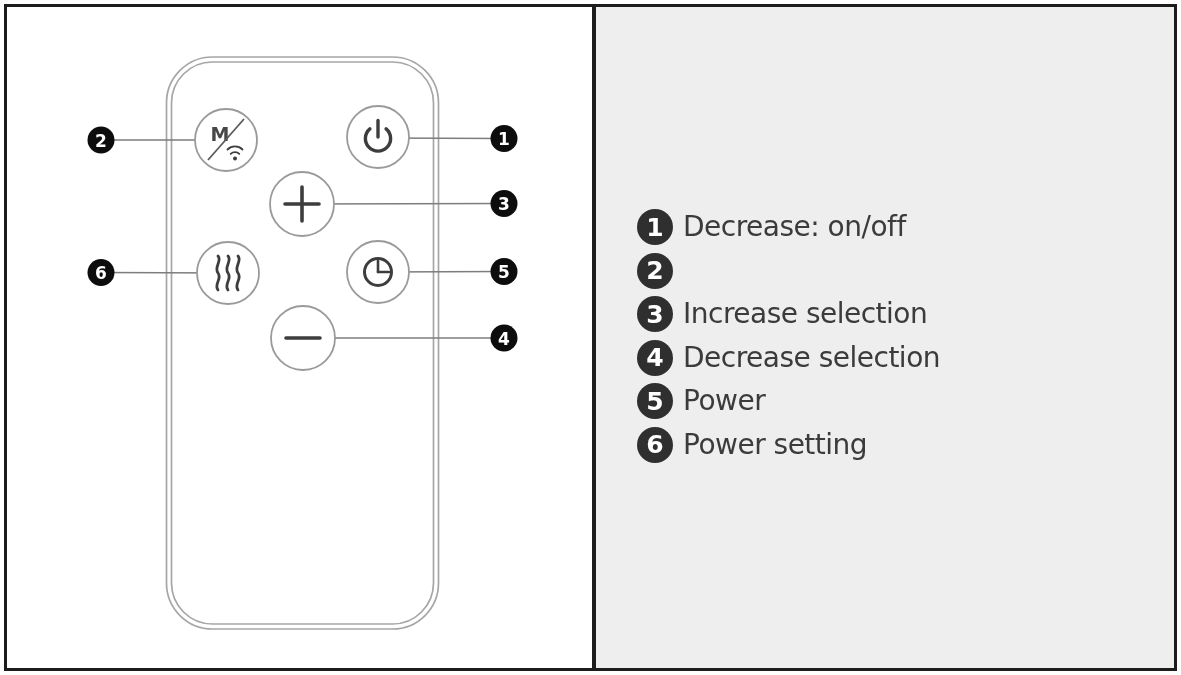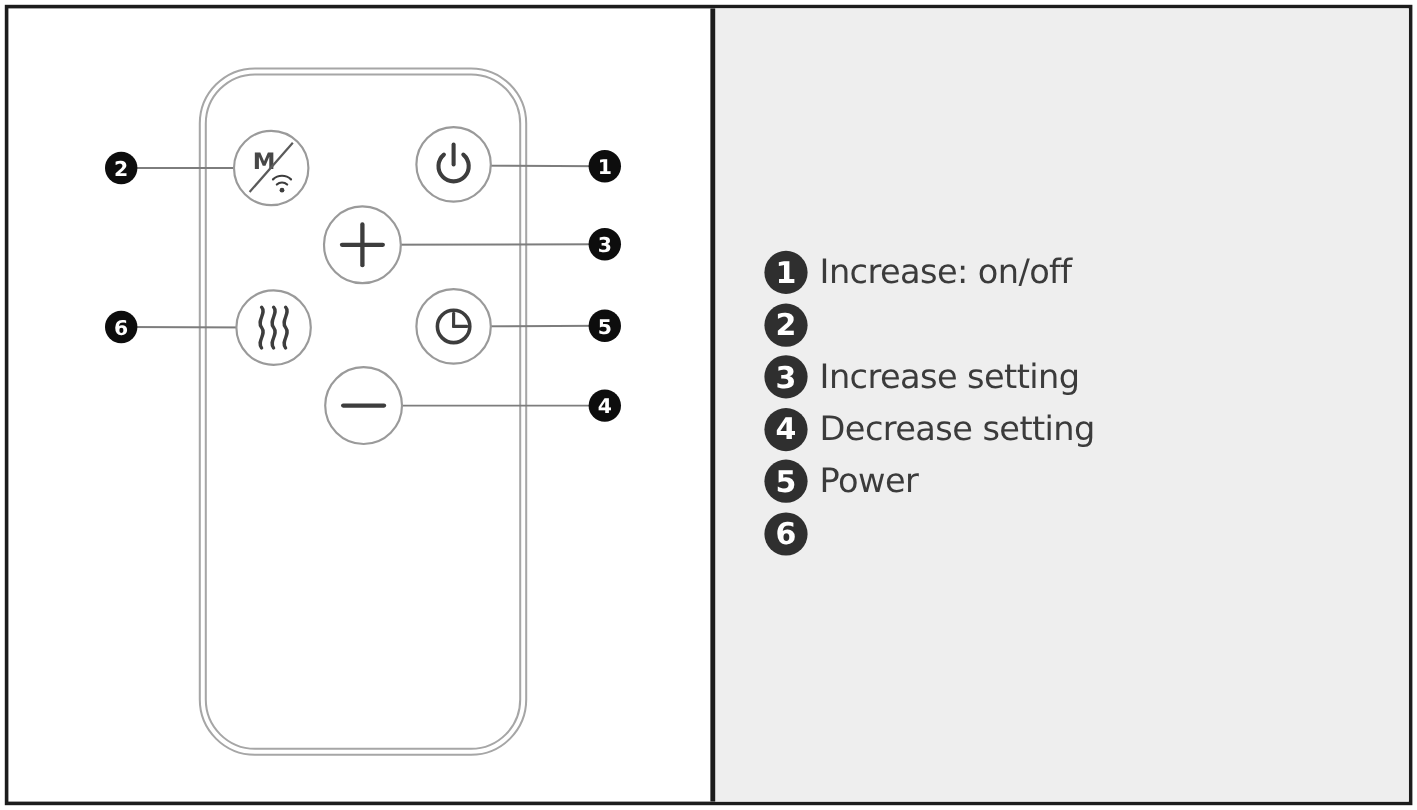--- a/index.html
+++ b/index.html
@@ -152,41 +152,42 @@
         <text class="dot-num" x="497" y="337.5">4</text>
       </g>
     </g>
   </svg>
 
   <div class="right-panel">
     <div class="legend">
 
       <div class="legend-row">
         <span class="badge">1</span>
-        <span class="legend-text">Increase: on/off</span>
+        <span class="legend-text">Decrease: on/off</span>
       </div>
 
       <div class="legend-row">
         <span class="badge">2</span>
       </div>
 
       <div class="legend-row">
         <span class="badge">3</span>
-        <span class="legend-text">Increase setting</span>
+        <span class="legend-text">Increase selection</span>
       </div>
 
       <div class="legend-row">
         <span class="badge">4</span>
-        <span class="legend-text">Decrease setting</span>
+        <span class="legend-text">Decrease selection</span>
       </div>
 
       <div class="legend-row">
         <span class="badge">5</span>
         <span class="legend-text">Power</span>
       </div>
 
       <div class="legend-row">
         <span class="badge">6</span>
+        <span class="legend-text">Power setting</span>
       </div>
 
     </div>
   </div>
 </div>
 
 </body></html>

